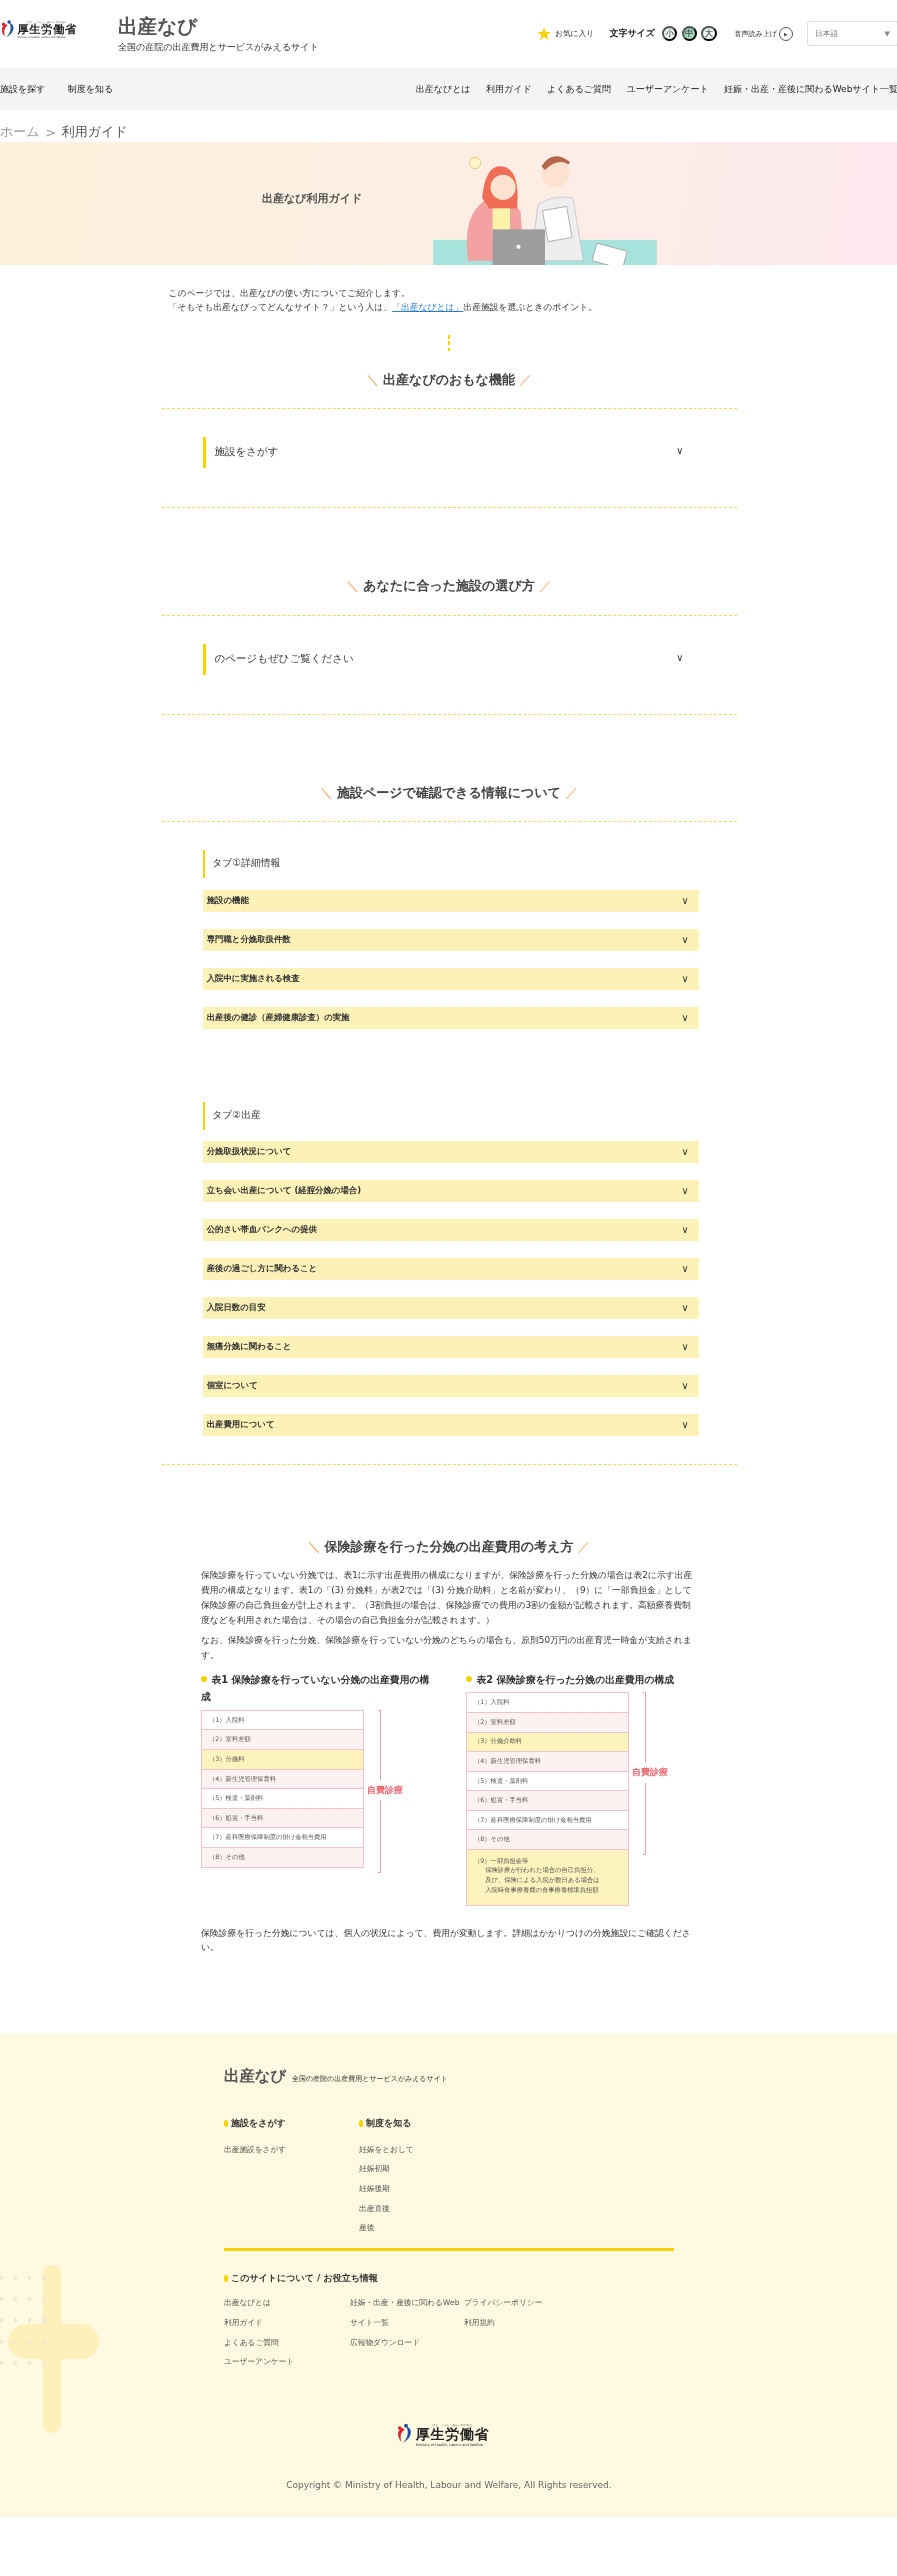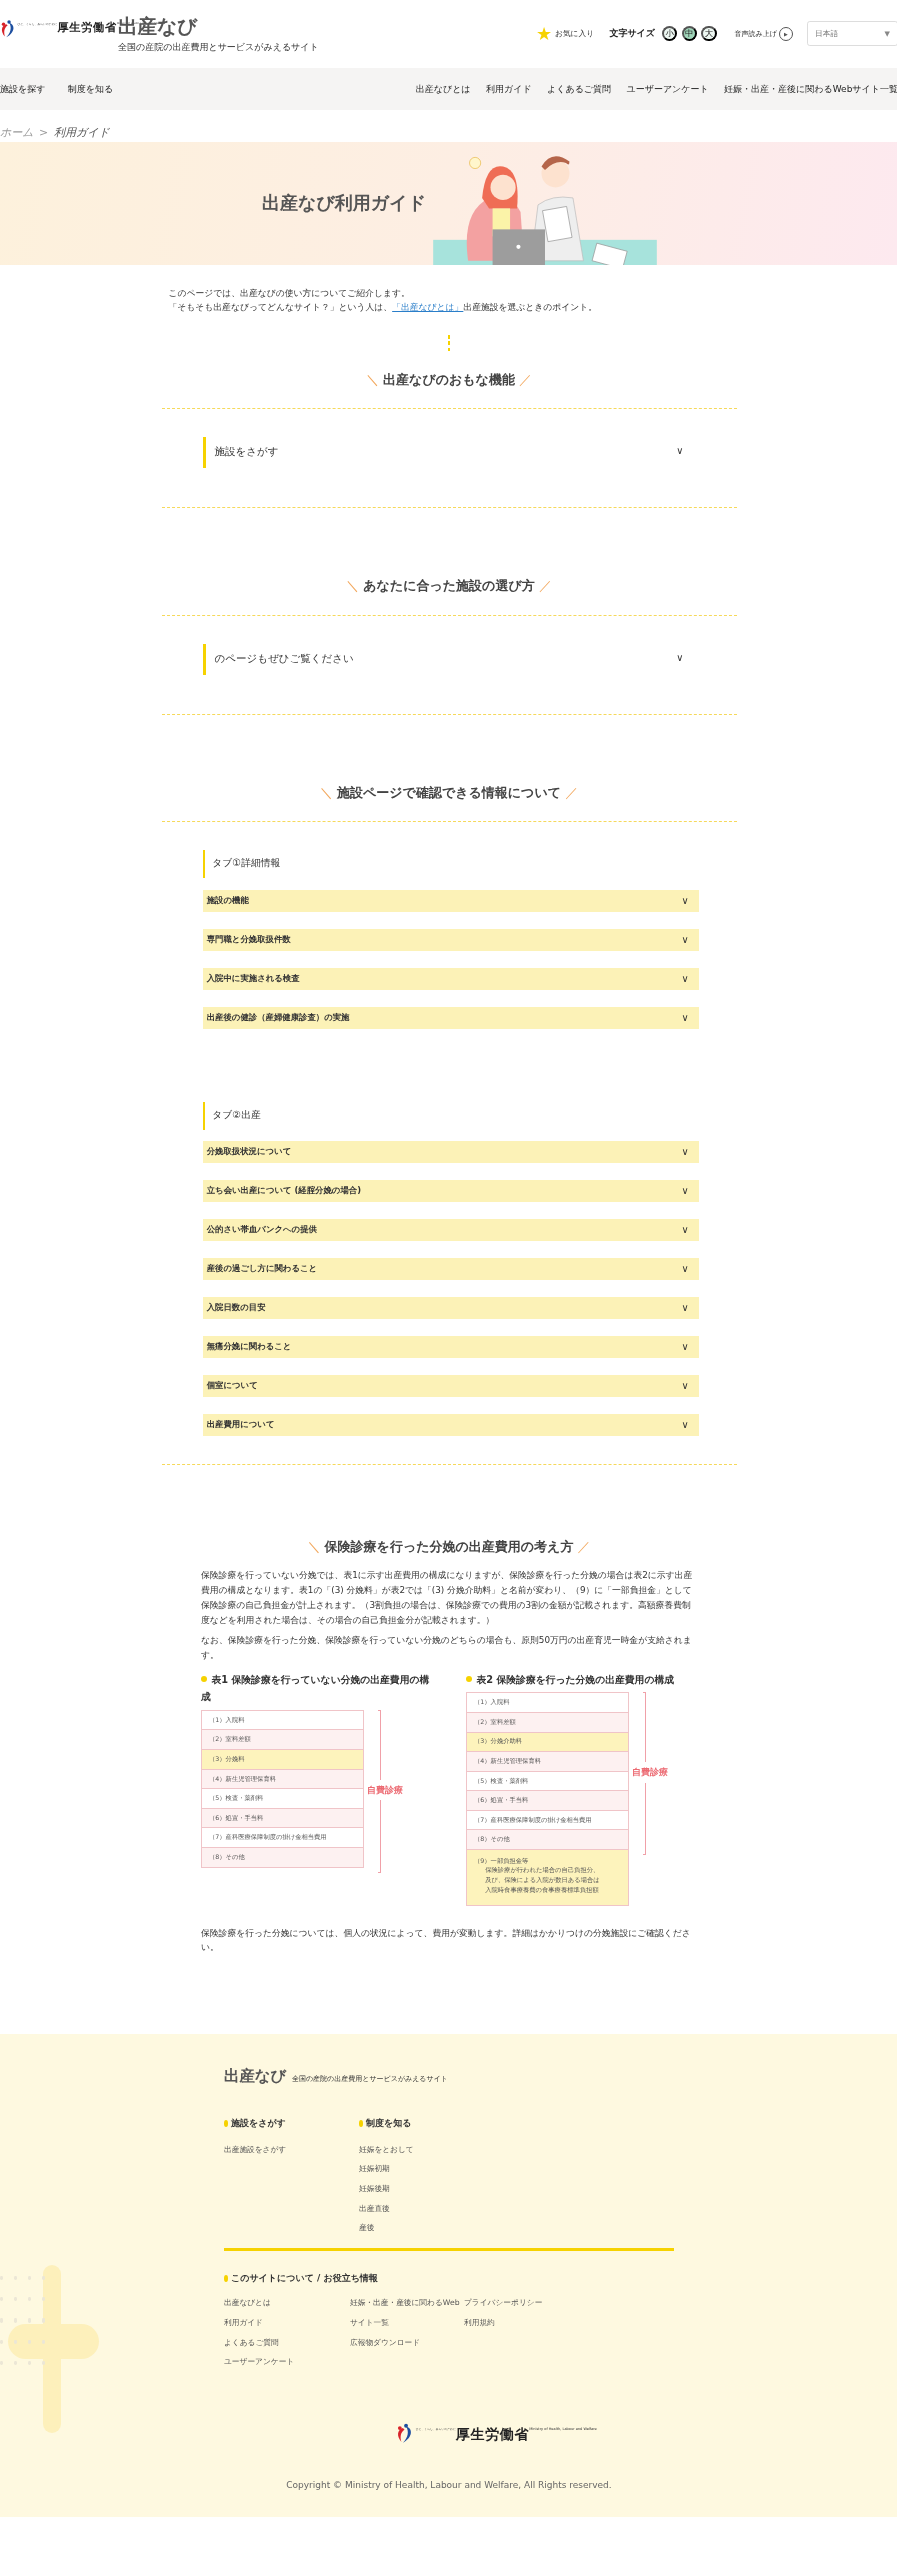--- a/index.html
+++ b/index.html
@@ -3,21 +3,21 @@
 <meta charset="utf-8">
 <style>
   * { box-sizing: border-box; margin: 0; padding: 0; }
   body { width: 898px; background: #fff; color: #333; font-family: "DejaVu Sans", "Liberation Sans", sans-serif; }
   a { color: inherit; text-decoration: none; }
 
   
   .header { height: 68px; position: relative; background: #fff; }
   .mhlw-logo { position: absolute; left: 0; top: 19.6px; display: flex; align-items: center; gap: 2.1px; }
   .mhlw-mark { width: 15.4px; height: 18px; position: relative; }
-  .mhlw-text { display: flex; flex-direction: row; }
+  .mhlw-text { display: flex; flex-direction: column; }
   .mhlw-text .tiny { font-size: 2.8px; color: #333; text-align: center; }
   .mhlw-text .main { font-size: 11.2px; font-weight: bold; color: #222; letter-spacing: 0.7px; line-height: 12.6px; }
   .mhlw-text .en { font-size: 2.5px; color: #333; }
   .site-title { position: absolute; left: 118px; top: 15.4px; }
   .site-title .name { font-size: 19.6px; font-weight: bold; color: #555; line-height: 24px; }
   .site-title .sub { font-size: 9px; color: #333; margin-top: 1.4px; }
   .util { position: absolute; right: 0; top: 21px; display: flex; align-items: center; height: 25px; }
   .fav { display: flex; align-items: center; gap: 2.8px; font-size: 7.7px; color: #333; margin-right: 15.4px; }
   .star { color: #f6d200; font-size: 18px; line-height: 1; }
   .fsize { display: flex; align-items: center; gap: 4.2px; margin-right: 18px; }
@@ -27,26 +27,26 @@
   .voice { display: flex; align-items: center; gap: 2.1px; font-size: 7px; color: #222; margin-right: 14px; }
   .play { width: 14px; height: 14px; border-radius: 50%; border: 1.1px solid #555; display: flex; align-items: center; justify-content: center; font-size: 4.9px; color: #555; }
   .lang { width: 91px; height: 25px; border: 0.7px solid #ddd; border-radius: 2.8px; display: flex; align-items: center; justify-content: space-between; padding: 0 7px; font-size: 7.7px; color: #777; }
   .lang .caret { font-size: 7px; color: #888; }
 
   .nav { height: 42px; background: #f5f4f3; display: flex; align-items: center; justify-content: space-between; }
   .nav-left, .nav-right { display: flex; align-items: flex-start; }
   .nav-left a { font-size: 9px; color: #222; margin-right: 22.4px; }
   .nav-right a { font-size: 9px; color: #222; margin-left: 15.4px; }
 
-  .breadcrumb { height: 32px; display: flex; align-items: center; font-size: 11px; color: #555; padding-top: 12.6px; font-style: italic; }
+  .breadcrumb { height: 32px; display: flex; align-items: center; font-size: 13px; color: #555; padding-top: 12.6px; }
   .breadcrumb .home { color: #999; }
   .breadcrumb .sep { color: #999; margin: 0 5.6px; }
 
   .hero { height: 123px; background: linear-gradient(100deg, #fdf1dc 0%, #fdeee3 50%, #fde9ef 100%); position: relative; }
-  .hero-title { position: absolute; left: 262px; top: 49px; font-size: 18px; font-weight: bold; color: #555; }
+  .hero-title { position: absolute; left: 262px; top: 49px; font-size: 11px; font-weight: bold; color: #555; }
   .hero-illus { position: absolute; left: 433px; top: 0; width: 224px; height: 123px; }
 
   .container { width: 575px; margin: 0 auto; }
   .intro { padding-top: 21px; font-size: 8.8px; line-height: 14px; color: #333; padding-left: 7px; }
   .intro a { color: #2a7ec9; text-decoration: underline; }
   .dots { display: flex; flex-direction: column; align-items: center; gap: 2.8px; margin-top: 21px; }
   .dots span { width: 2.1px; height: 3.5px; background: #f6d200; display: block; }
 
   .sec-head { text-align: center; font-size: 13px; font-weight: bold; color: #444; margin-top: 19.6px; margin-bottom: 19.6px; }
   .sec-head .sl { color: #f2a65a; font-weight: normal; margin: 0 4.2px; }

